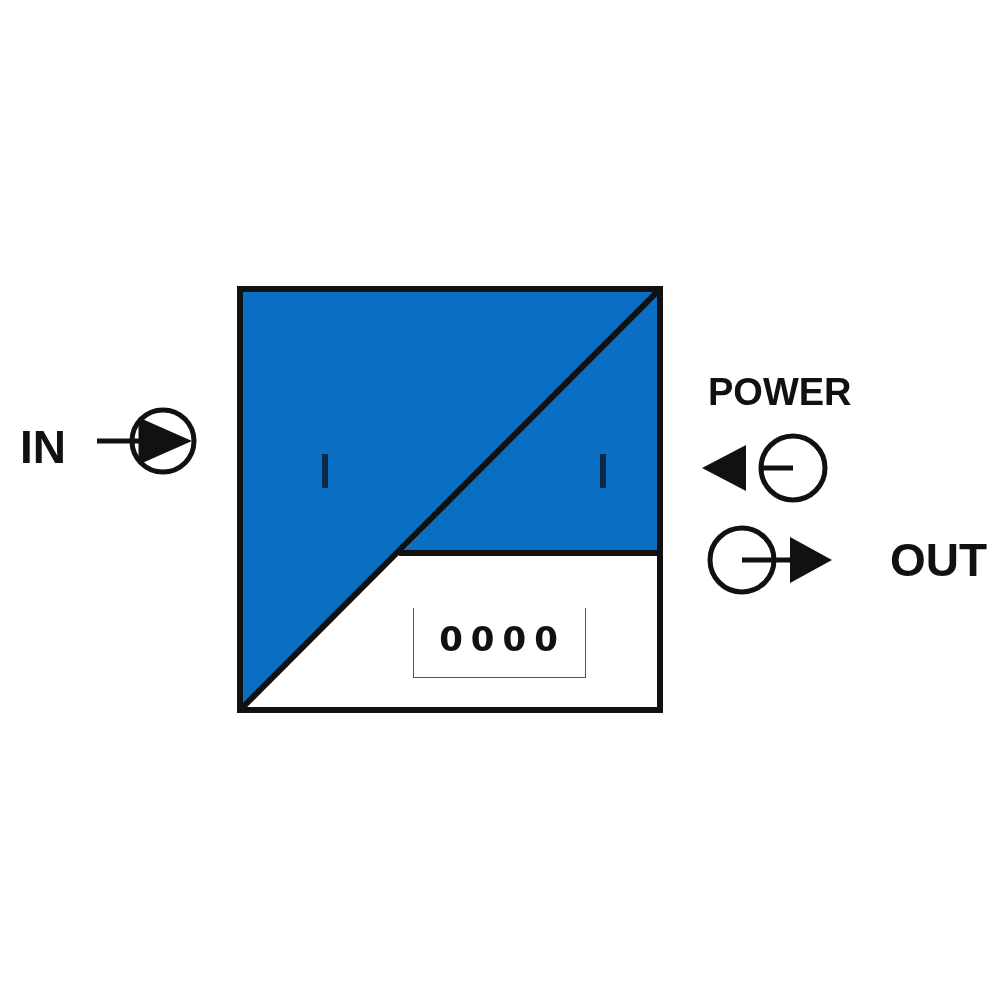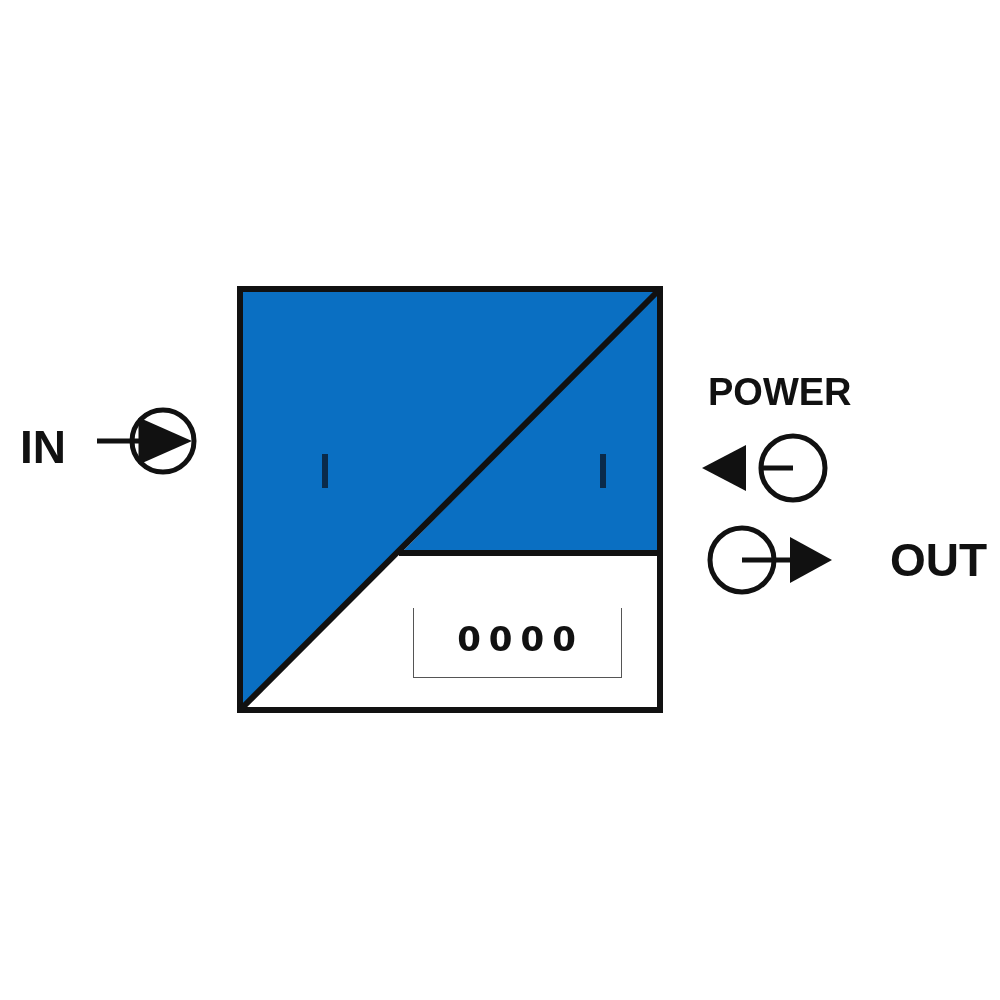--- a/index.html
+++ b/index.html
@@ -43,21 +43,21 @@
     .label-out {
       left: 858px;
       top: 537px;
       font-size: 46px;
       margin-left: 32px;
     }
     .counter {
       position: absolute;
       left: 413px;
       top: 608px;
-      width: 209px;
+      width: 173px;
       height: 70px;
       border-left: 1.5px solid #555555;
       border-right: 1.5px solid #555555;
       border-bottom: 1.5px solid #555555;
       box-sizing: border-box;
     }
     .counter-value {
       position: absolute;
       left: 0;
       top: 14px;

